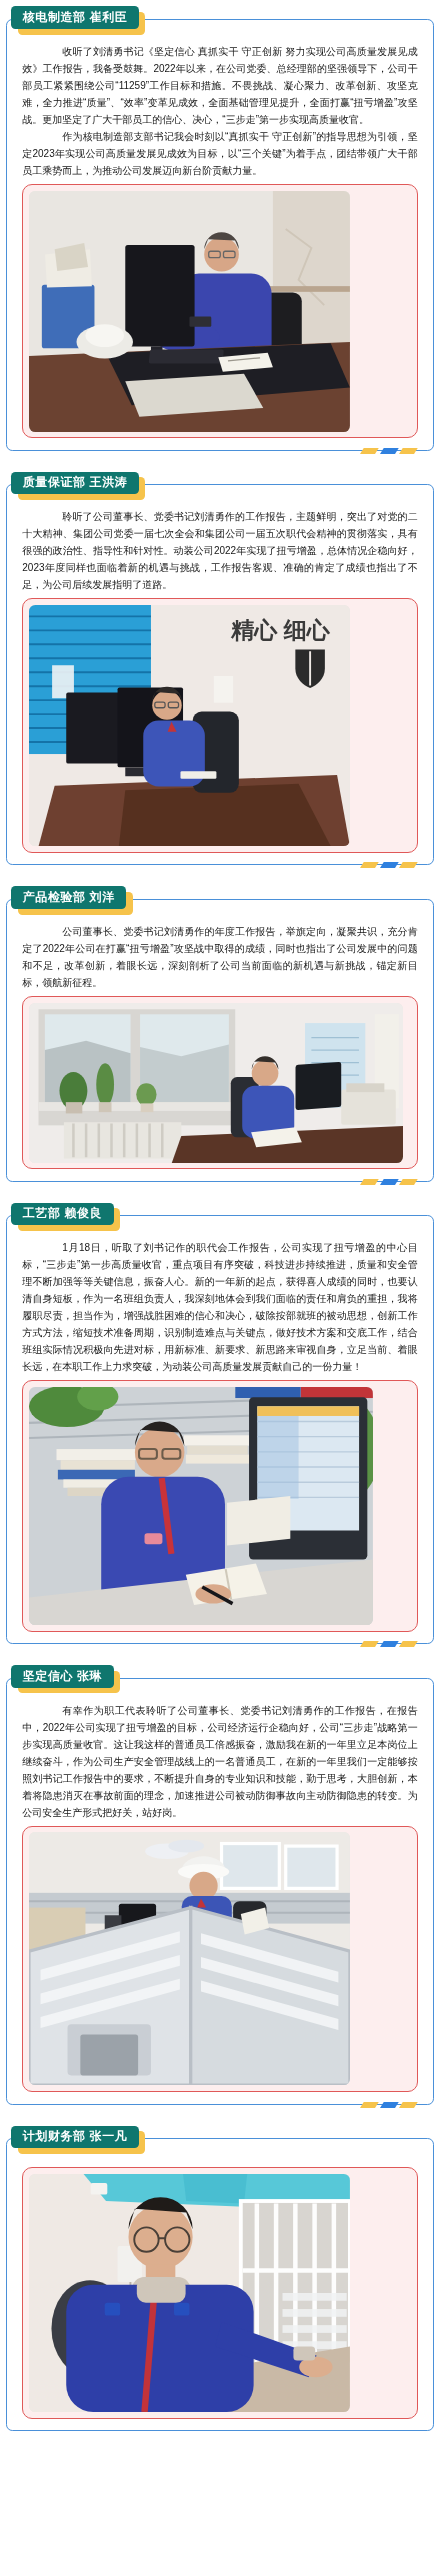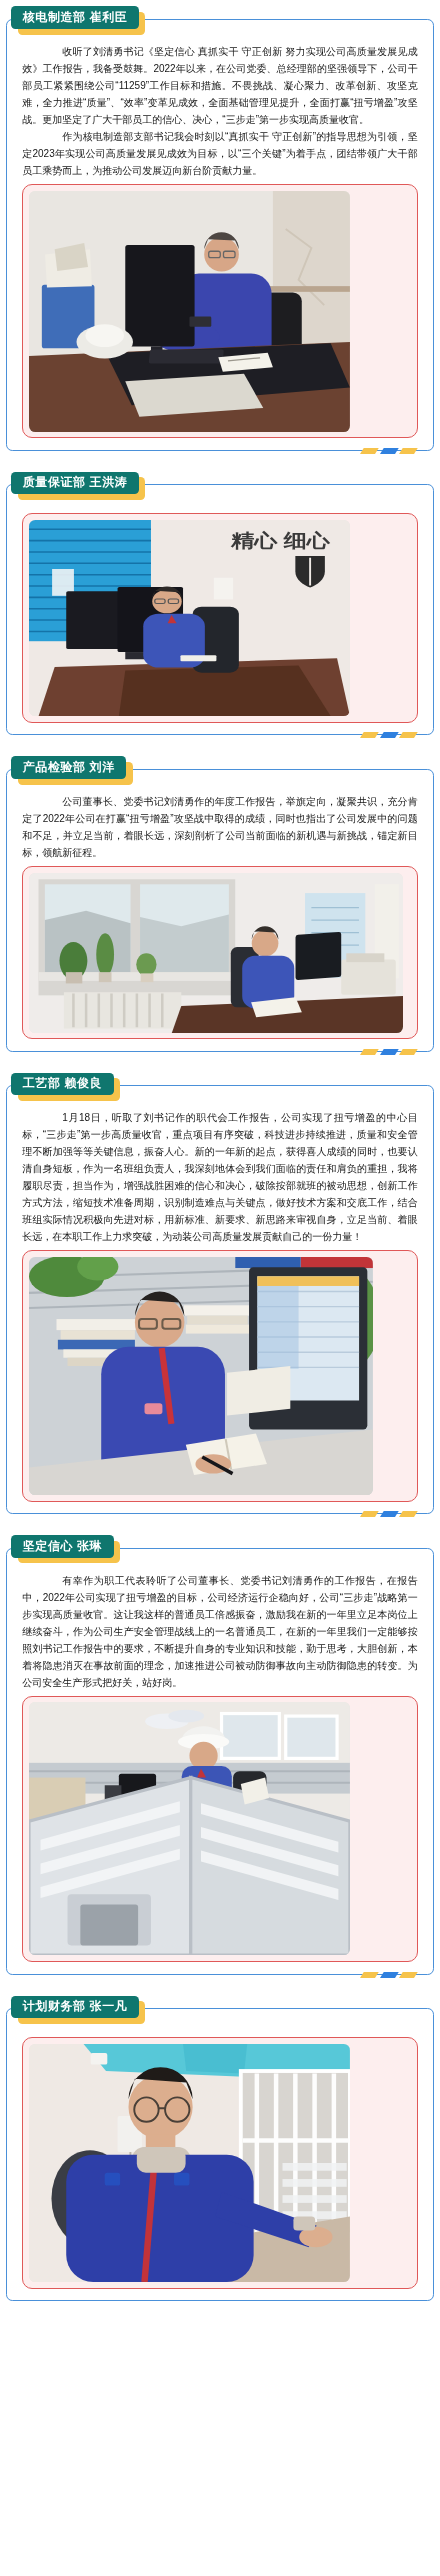--- a/index.html
+++ b/index.html
@@ -17,21 +17,21 @@
   .box{position:relative;margin-top:-10px;border:0.6px solid #4a90d9;border-radius:6.3px;
     background:#ffffff;padding:23px 15px 11.4px;z-index:1;}
   .para{font-size:10px;line-height:17px;color:#161616;text-align:justify;
     margin:0;text-indent:4em;word-break:break-all;}
   
   .photo-box{border:1.3px solid #e05858;border-radius:10px;background:#fdeeee;
     padding:5.7px;margin-top:5px;}
   .photo{border-radius:6.3px;overflow:hidden;background:#e8e6e2;}
   .photo svg{display:block;width:100%;height:100%;}
   .ph1{width:84%;height:241px;}
-  .ph2{width:84%;height:196px;}
+  .ph2{width:84%;height:241px;}
   .ph3{width:98%;height:160px;}
   .ph4{width:90%;height:238px;}
   .ph5{width:84%;height:253px;}
   .ph6{width:84%;height:238px;}
   
   .dashes{position:absolute;right:16.5px;bottom:-3.8px;display:flex;gap:4.4px;z-index:4;}
   .dash{width:15px;height:5.7px;transform:skewX(-32deg);display:inline-block;}
   .dash.y{background:#f6c34b;}
   .dash.b{background:#2f80df;}
 </style>
@@ -86,20 +86,21 @@
       </div>
     </div>
   </section>
 
   <section>
     <div class="badge">
       <span class="badge-shadow"></span>
       <span class="badge-text">质量保证部  王洪涛</span>
     </div>
     <div class="box">
+      <p class="para">聆听了公司董事长、党委书记刘清勇作的工作报告，主题鲜明，突出了对党的二十大精神、集团公司党委一届七次全会和集团公司一届五次职代会精神的贯彻落实，具有很强的政治性、指导性和针对性。动装公司2022年实现了扭亏增盈，总体情况企稳向好，2023年度同样也面临着新的机遇与挑战，工作报告客观、准确的肯定了成绩也指出了不足，为公司后续发展指明了道路。</p>
       <div class="photo-box">
         <div class="photo ph2">
           <svg viewBox="0 0 500 380" preserveAspectRatio="none">
             <rect x="0" y="0" width="500" height="380" fill="#efe9e5"></rect>
             <rect x="0" y="0" width="190" height="235" fill="#2a9fd6"></rect>
             <g stroke="#1473a8" stroke-width="3">
               <line x1="0" y1="18" x2="190" y2="18"></line>
                 <line x1="0" y1="40" x2="190" y2="40"></line>
               <line x1="0" y1="62" x2="190" y2="62"></line>
                 <line x1="0" y1="84" x2="190" y2="84"></line>
@@ -138,21 +139,21 @@
       </div>
     </div>
   </section>
 
   <section>
     <div class="badge">
       <span class="badge-shadow"></span>
       <span class="badge-text">产品检验部  刘洋</span>
     </div>
     <div class="box">
-      <p class="para">公司董事长、党委书记刘清勇作的年度工作报告，举旗定向，凝聚共识，充分肯定了2022年公司在打赢“扭亏增盈”攻坚战中取得的成绩，同时也指出了公司发展中的问题和不足，并立足当前，着眼长远，深刻剖析了公司当前面临的新机遇与新挑战，锚定新目标，领航新征程。</p>
+      <p class="para">公司董事长、党委书记刘清勇作的年度工作报告，举旗定向，凝聚共识，充分肯定了2022年公司在打赢“扭亏增盈”攻坚战中取得的成绩，同时也指出了公司发展中的问题和不足，改革创新，着眼长远，深刻剖析了公司当前面临的新机遇与新挑战，锚定新目标，领航新征程。</p>
       <div class="photo-box">
         <div class="photo ph3">
           <svg viewBox="0 0 590 255" preserveAspectRatio="none">
             <rect x="0" y="0" width="590" height="255" fill="#efecea"></rect>
             <rect x="15" y="10" width="310" height="185" fill="#d8d6d2"></rect>
             <rect x="25" y="18" width="135" height="140" fill="#dfe9ec"></rect>
             <rect x="175" y="18" width="140" height="140" fill="#dfe9ec"></rect>
             <polygon points="25,75 90,60 160,80 160,158 25,158" fill="#b9c2c4"></polygon>
             <polygon points="175,70 240,85 315,66 315,158 175,158" fill="#c3ccce"></polygon>
             <rect x="15" y="158" width="310" height="14" fill="#e8e6e2"></rect>

